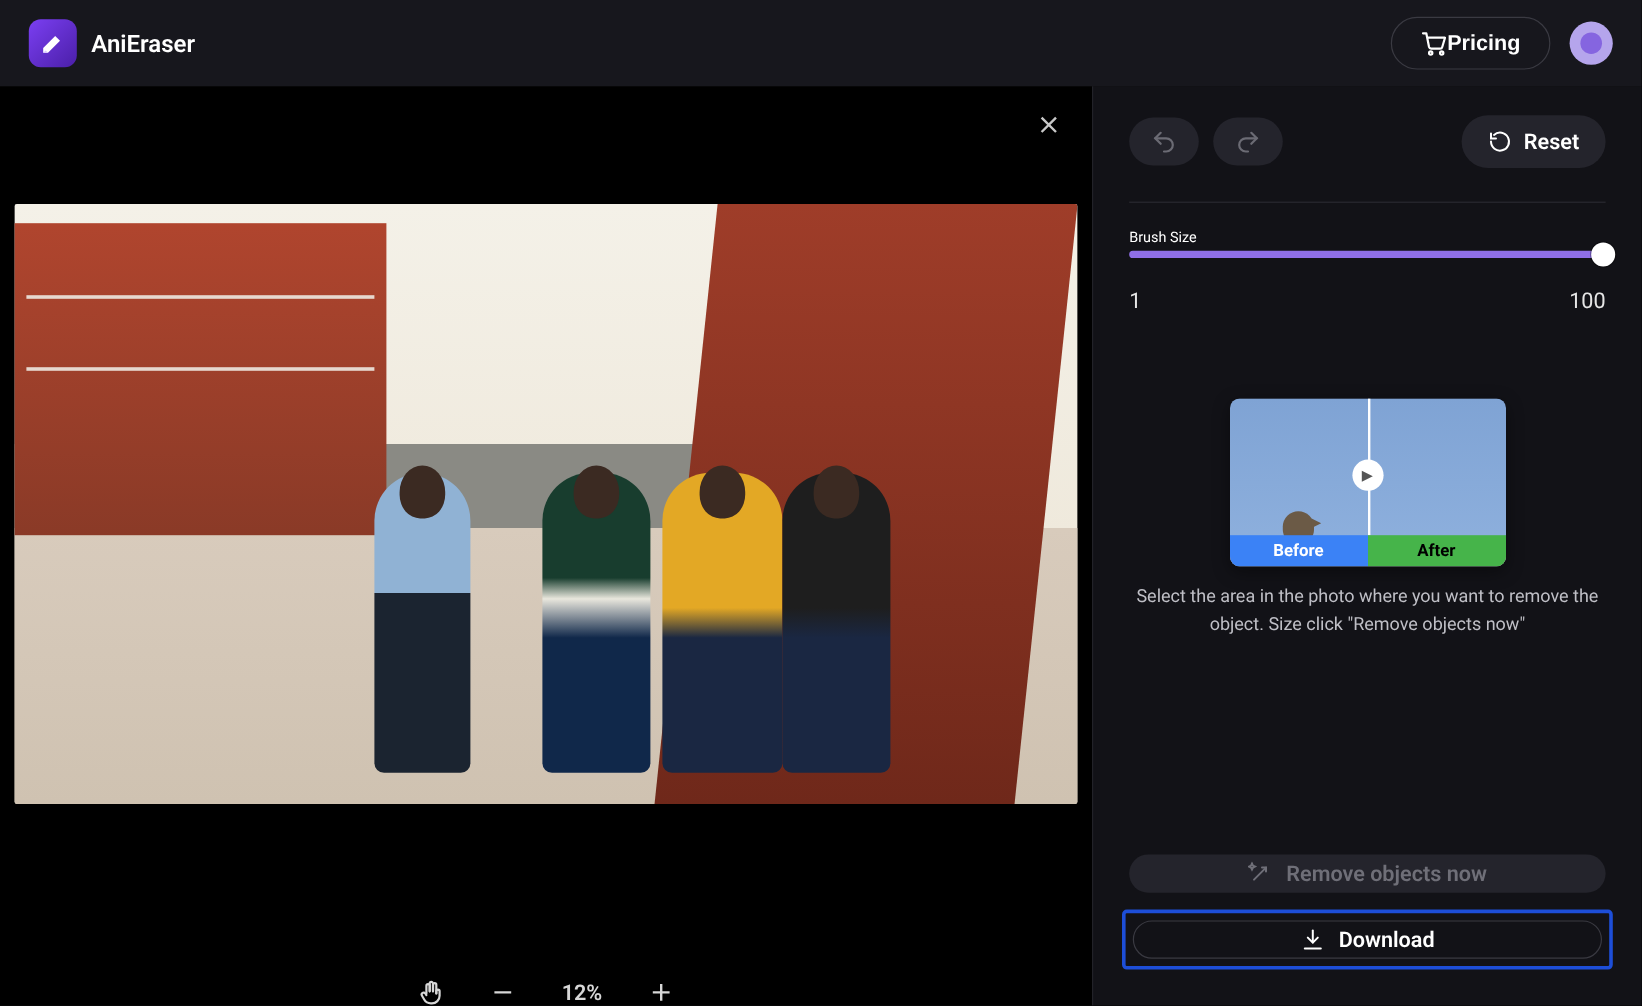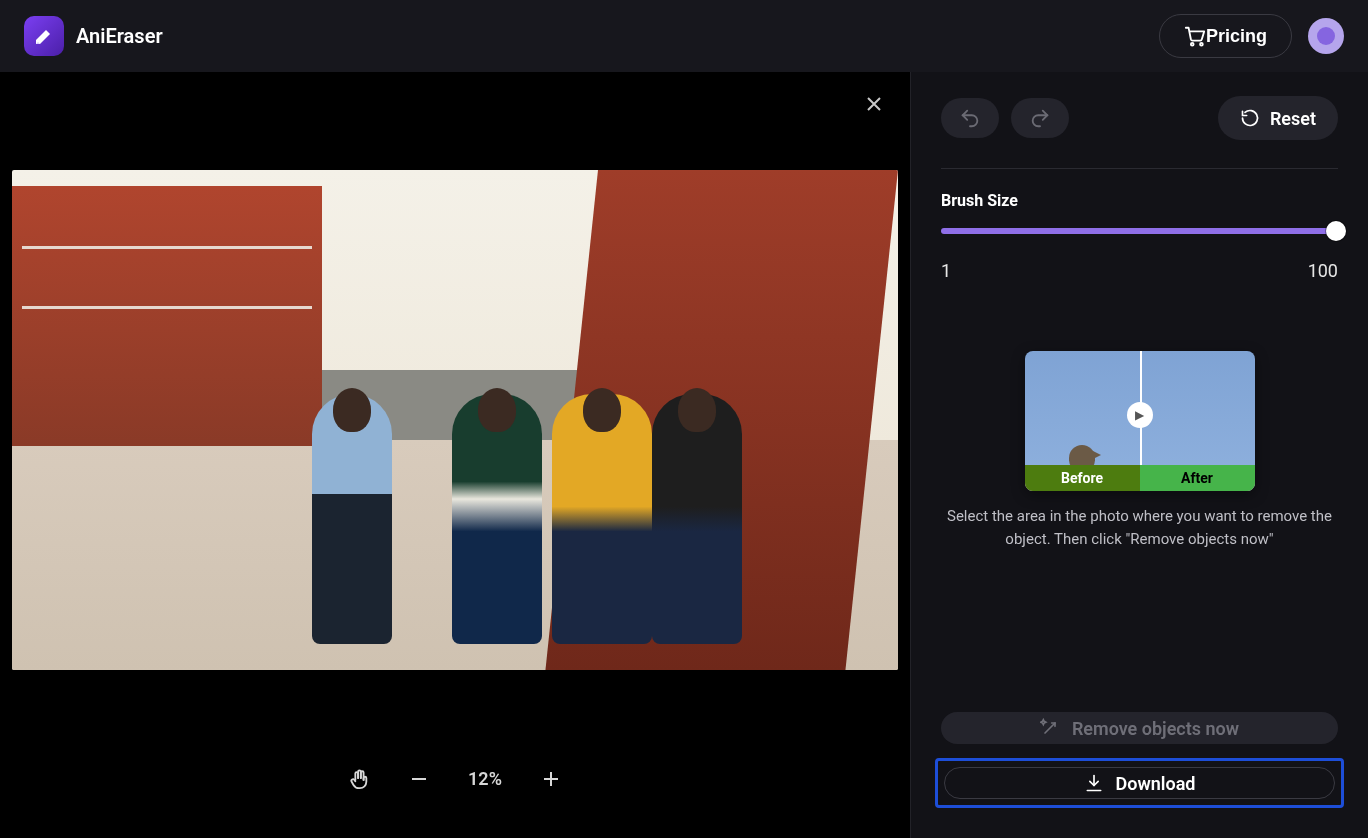--- a/index.html
+++ b/index.html
@@ -80,21 +80,21 @@
   .sidewalk { position:absolute; left:0; right:0; bottom:0; height:46%; background: linear-gradient(180deg,#d8cbbc,#cfc2b1); }
   .road { position:absolute; left:0; right:300px; bottom:46%; height:14%; background:#8a8a84; }
   .person { position:absolute; bottom:26px; width:80px; height:250px; border-radius:40px 40px 8px 8px; }
   .p1{ left:300px; background: linear-gradient(180deg,#90b2d4 40%, #1b2430 40%);} 
   .p2{ left:440px; width:90px; background: linear-gradient(180deg,#183d2e 35%, #e9e7dd 42%, #10284a 55%);} 
   .p3{ left:540px; width:100px; background: linear-gradient(180deg,#e3a825 45%, #1a2742 55%);} 
   .p4{ left:640px; width:90px; background: linear-gradient(180deg,#1e1e1e 45%, #1a2742 55%);} 
   .head { position:absolute; top:-6px; left:50%; transform:translateX(-50%); width:38px; height:44px; background:#3b2a22; border-radius:50% 50% 45% 45%; }
   .zoom-bar {
     height: 70px;
-    display: flex; align-items: flex-start; justify-content: center;
+    display: flex; align-items: flex-end; justify-content: center;
     gap: 38px;
     color: #d7d7d7;
   }
   .zoom-bar .icon { width: 22px; height: 22px; display:flex; align-items:center; justify-content:center; cursor:pointer;}
   .zoom-bar .lvl { font-size: 18px; font-weight:600;}
   .sidebar {
     width: 460px;
     background: #121217;
     border-left: 1px solid #222228;
     padding: 24px 30px 36px;
@@ -112,21 +112,21 @@
   }
   .reset-btn {
     height: 44px; border-radius: 22px;
     background: #24242c;
     display:flex; align-items:center; gap:10px;
     padding: 0 22px;
     color: #fff; font-size: 18px; font-weight:600;
     cursor:pointer;
   }
   .divider { height:1px; background:#2a2a31; margin: 28px 0 22px; }
-  .label { font-size: 16px; font-weight:700; margin-bottom: 18px; }
+  .label { font-size: 12px; font-weight:400; margin-bottom: 4px; }
   .slider-track {
     position: relative; height: 6px; border-radius: 3px;
     background: #8f6fe8;
   }
   .slider-thumb {
     position:absolute; right:-8px; top:50%; transform:translateY(-50%);
     width: 20px; height:20px; border-radius:50%; background:#fff;
     box-shadow: 0 0 0 1px rgba(0,0,0,0.3);
     cursor:grab;
   }
@@ -138,21 +138,21 @@
     display:flex; position:relative;
     box-shadow: 0 4px 14px rgba(0,0,0,0.4);
   }
   .pv-half { flex:1; position:relative; }
   .pv-sky { position:absolute; inset:0; background: linear-gradient(180deg,#7fa3d4,#8fb1de); }
   .pv-ground { position:absolute; left:0; right:0; bottom:0; height:22px; background:#a6917e;}
   .pv-bird { position:absolute; left:44px; bottom:20px; width:26px; height:26px; background:#6b5a46; border-radius:50% 50% 40% 40%; }
   .pv-bird::after{content:""; position:absolute; right:-6px; top:6px; width:0;height:0;border-top:4px solid transparent;border-bottom:4px solid transparent;border-left:8px solid #6b5a46;}
   .pv-labels{position:absolute;left:0;right:0;bottom:0;height:26px;display:flex;}
   .pv-lbl{flex:1;display:flex;align-items:center;justify-content:center;font-size:14px;font-weight:700;}
-  .pv-before{background:#4d7c0f;color:#fff;}
+  .pv-before{background:#3b82f6;color:#fff;}
   .pv-after{background:#46b44a;color:#000000;}
   .pv-div{position:absolute;left:50%;top:0;bottom:26px;width:2px;background:#fff;}
   .pv-knob{position:absolute;left:50%;top:46%;transform:translate(-50%,-50%);width:26px;height:26px;border-radius:50%;background:#fff;display:flex;align-items:center;justify-content:center;color:#555;font-size:12px;}
   .hint { text-align:center; font-size:15px; color:#bfbfc6; line-height:1.5; padding: 0 4px;}
   .actions { margin-top:auto; display:flex; flex-direction:column; gap:20px; }
   .btn-big {
     height: 32px; border-radius: 23px;
     display:flex; align-items:center; justify-content:center; gap:12px;
     font-size: 18px; font-weight:600;
     cursor:pointer;
@@ -295,21 +295,21 @@
           <div class="pv-ground"></div>
       </div>
       <div class="pv-div"></div>
       <div class="pv-knob">▶</div>
       <div class="pv-labels">
         <div class="pv-lbl pv-before">Before</div>
         <div class="pv-lbl pv-after">After</div>
       </div>
     </div>
 
-    <div class="hint">Select the area in the photo where you want to remove the object. Then click "Remove objects now"</div>
+    <div class="hint">Select the area in the photo where you want to remove the object. Size click "Remove objects now"</div>
 
     <div class="actions">
       <div class="btn-big btn-remove">
         <span>
           <svg width="20" height="20" viewBox="0 0 24 24" fill="none" stroke="currentColor" stroke-width="2" stroke-linecap="round">
               <path d="M6 18 L18 6"></path>
               <path d="M14 6h4v4"></path>
               <path d="M4 8l1-2 2-1-2-1-1-2-1 2-2 1 2 1z"></path>
             </svg>
         </span>

